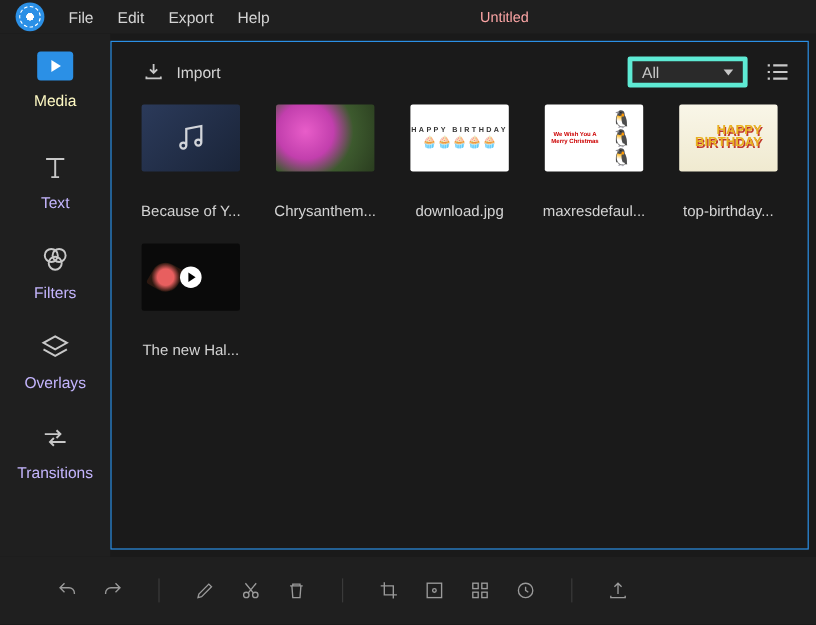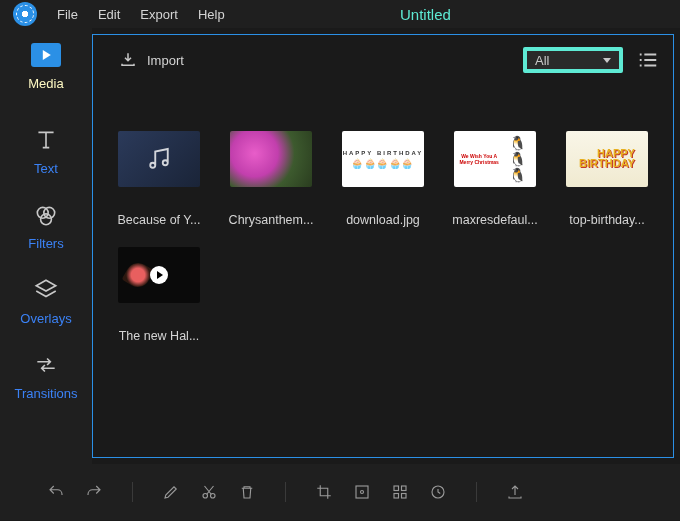--- a/index.html
+++ b/index.html
@@ -37,40 +37,40 @@
 .menu-item {
   padding: 4px 10px;
   cursor: pointer;
   font-size: 13px;
   color: #d4d4d4;
 }
 .doc-title {
   position: absolute;
   left: 50%;
   transform: translateX(60px);
-  color: #5eead4;
-  font-size: 15px;
+  color: #fca5a5;
+  font-size: 12px;
 }
 .main {
   display: flex;
   height: 436px;
 }
 .sidebar {
   width: 95px;
   background: #1f1f1f;
   display: flex;
   flex-direction: column;
 }
 .sidebar-item {
   display: flex;
   flex-direction: column;
   align-items: center;
   padding: 14px 0 12px;
   cursor: pointer;
-  color: #3b82f6;
+  color: #c4b5fd;
   gap: 8px;
 }
 .sidebar-item.active { color: #fef9c3; }
 .sidebar .icon { width: 30px; height: 26px; display: flex; align-items: center; justify-content: center; }
 .media-block {
   height: 85px;
 }
 .media-icon {
   width: 30px; height: 24px;
   background: #2b90e6;
@@ -93,21 +93,20 @@
   flex: 1;
   padding: 6px 6px 6px 0;
 }
 .content {
   border: 1px solid #2b90e6;
   height: 424px;
   background: #1a1a1a;
   padding: 8px 14px;
   display: flex;
   flex-direction: column;
-  gap: 44px;
 }
 .toolbar-top {
   display: flex;
   align-items: center;
   height: 34px;
   margin-bottom: 10px;
 }
 .import-btn {
   display: flex;
   align-items: center;

